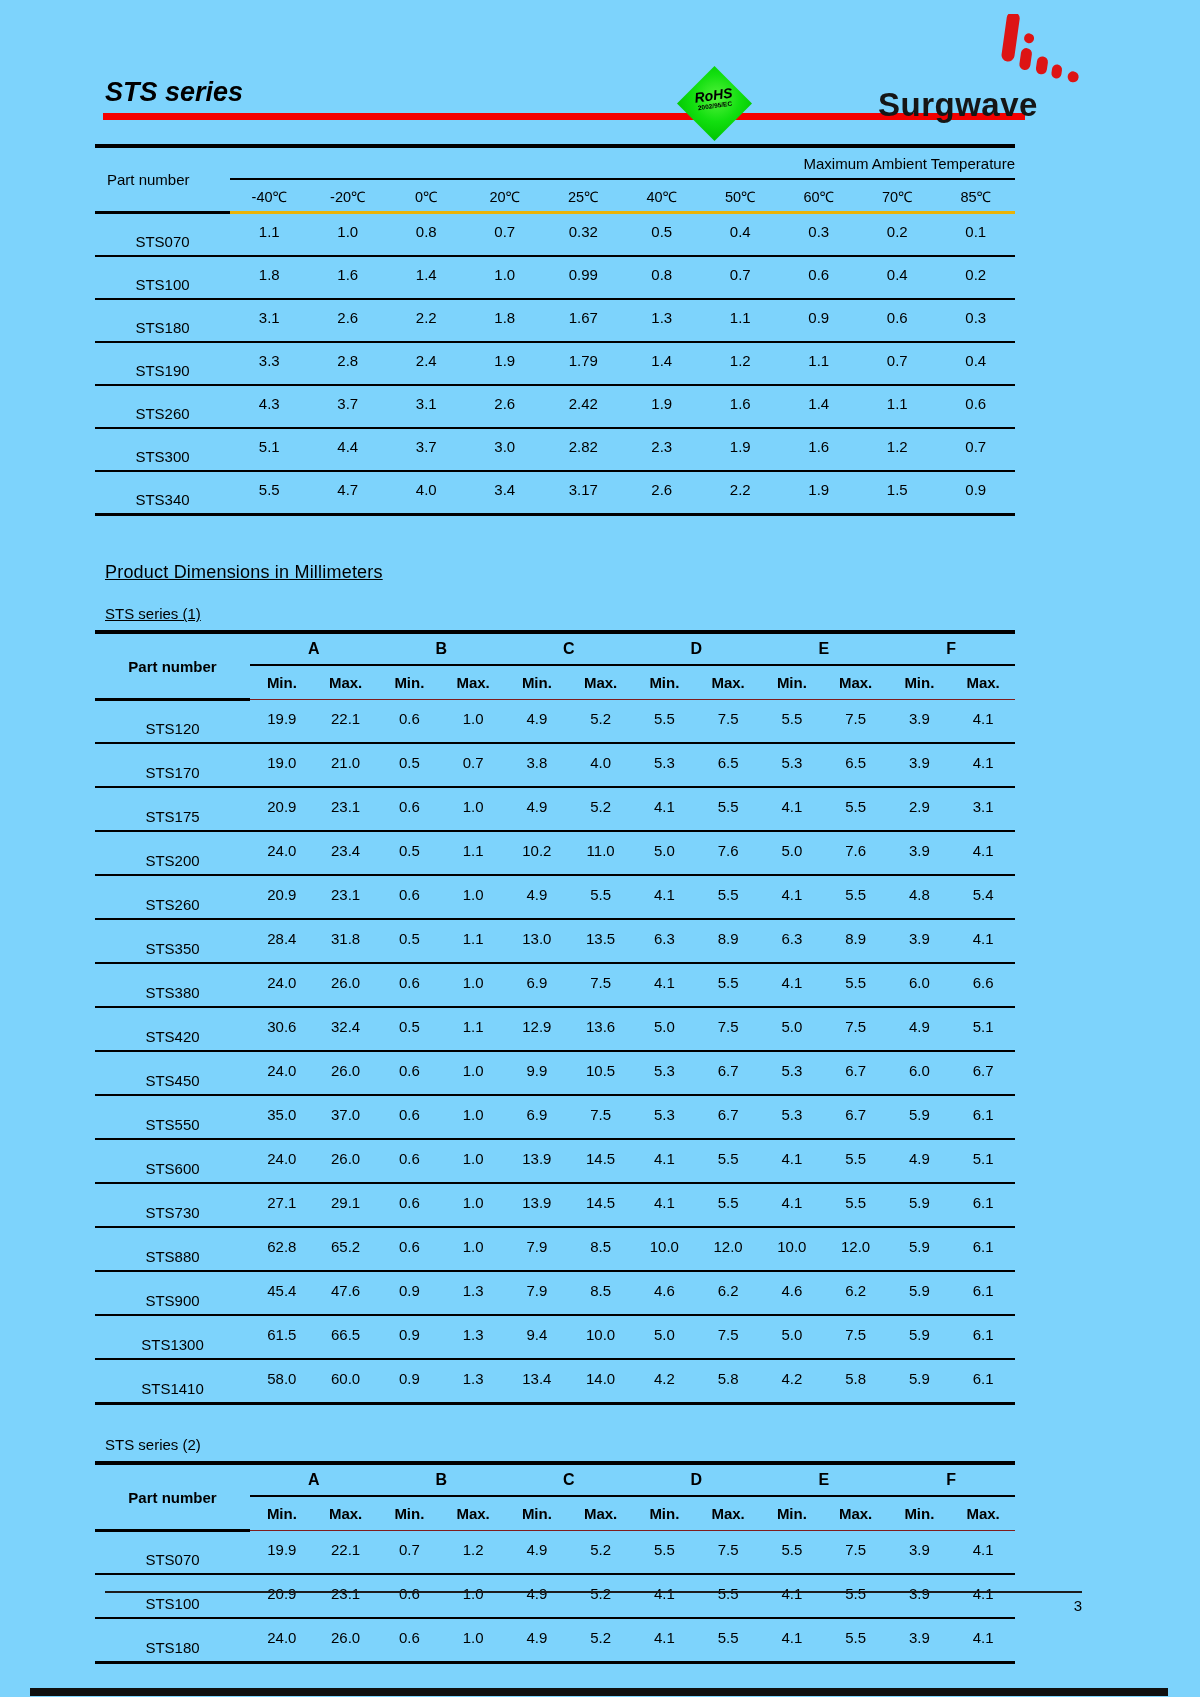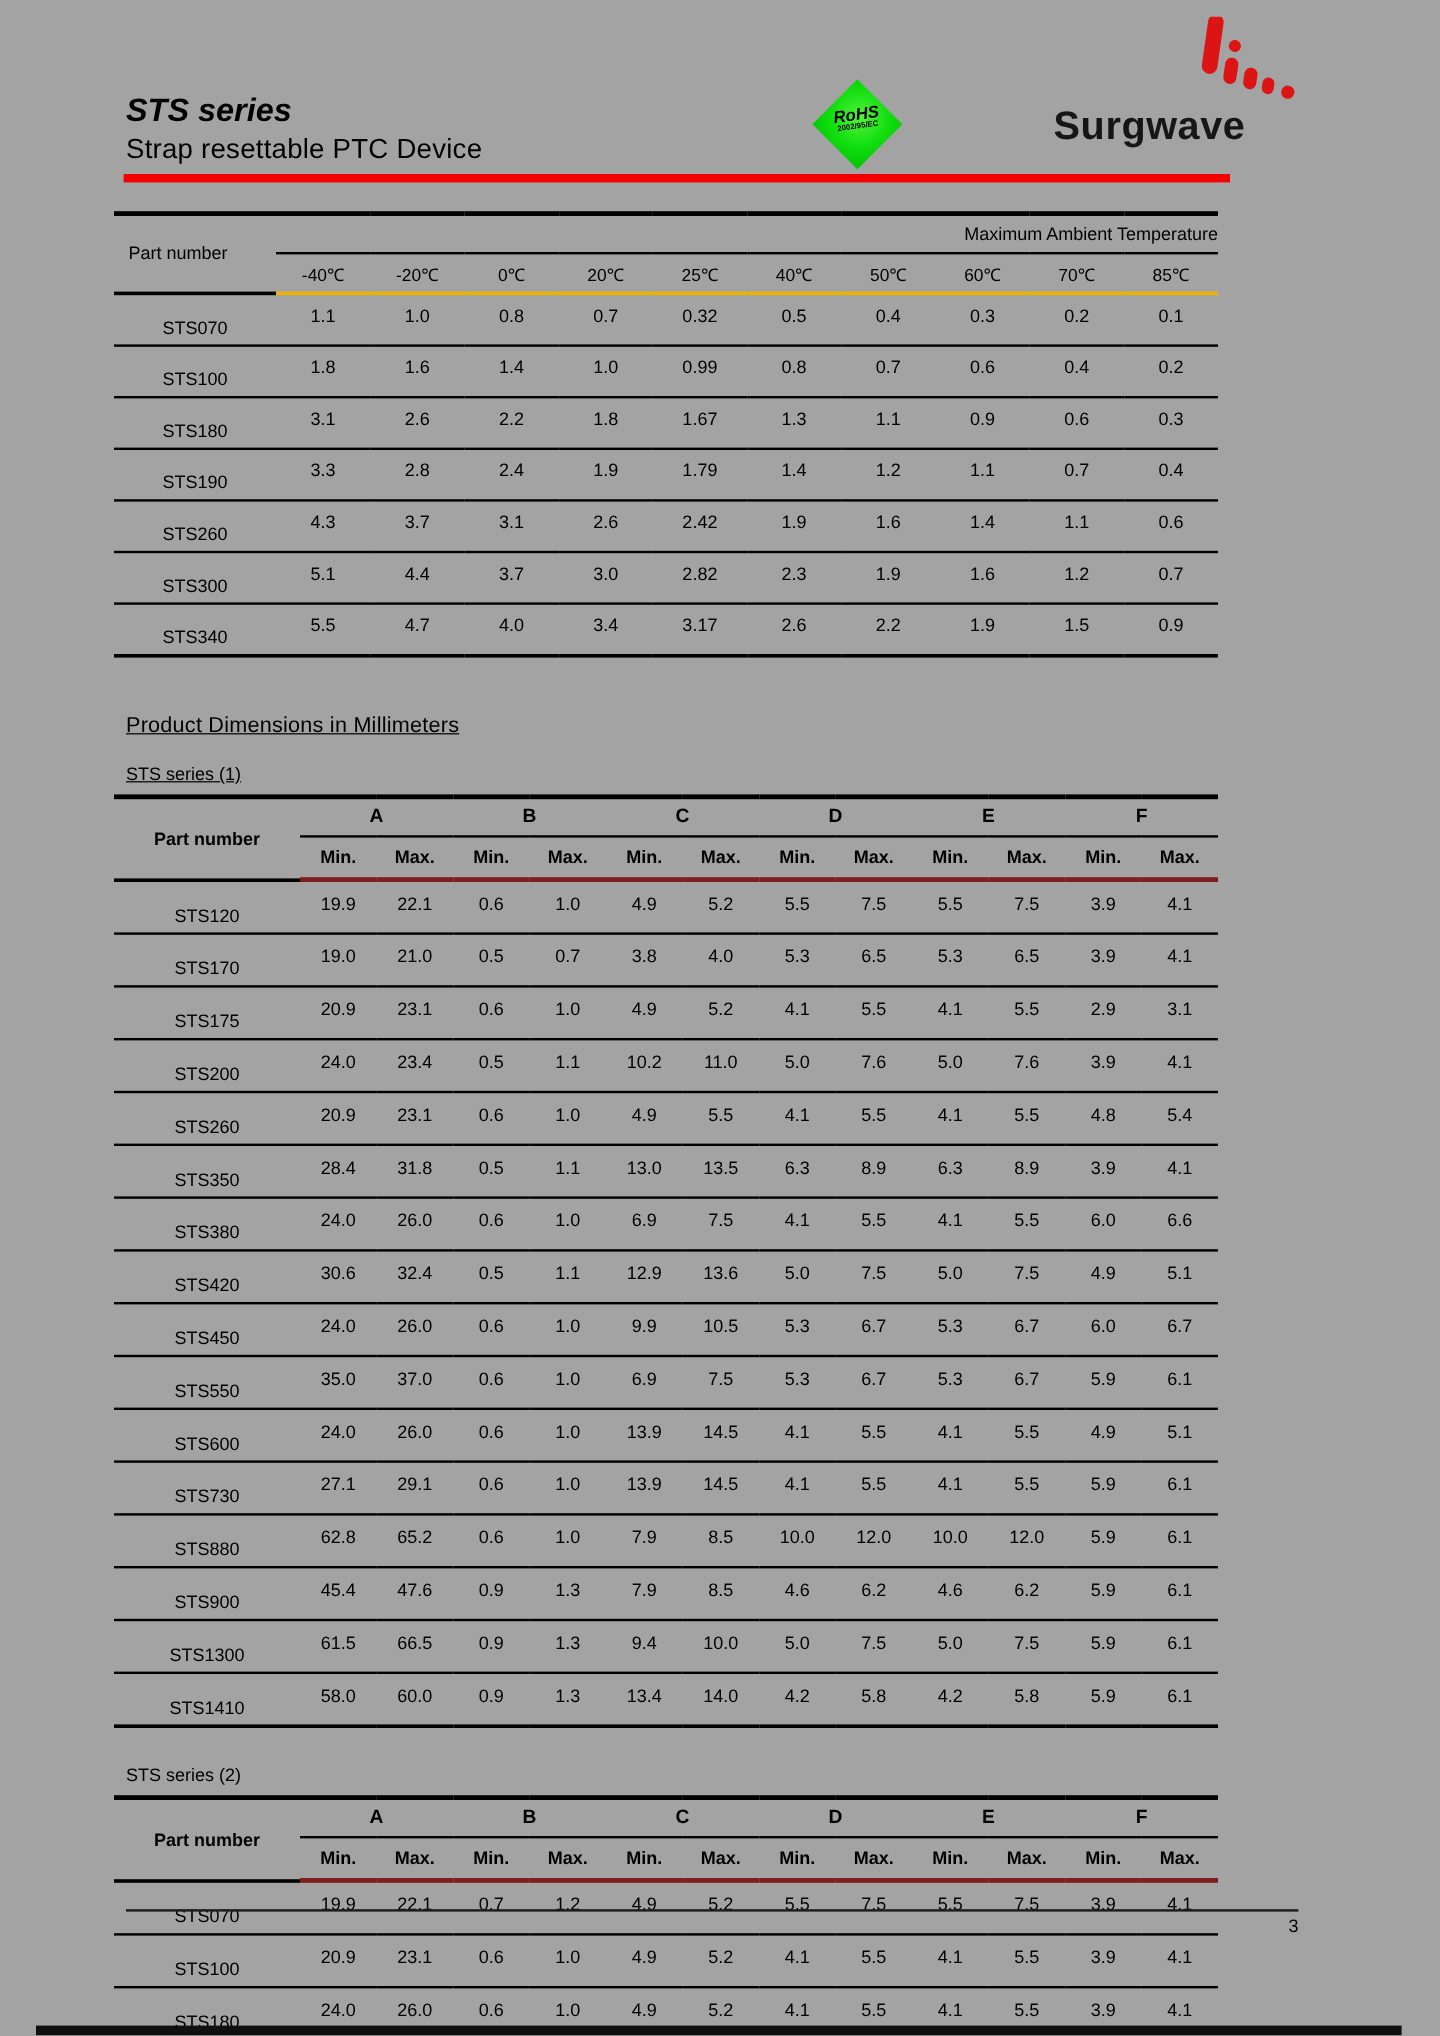--- a/index.html
+++ b/index.html
@@ -1,19 +1,19 @@
 <!DOCTYPE html>
 <html><head>
 <meta charset="utf-8">
 <style>
   html,body{margin:0;padding:0;background:#ffffff;}
   .page{
     position:relative;
     width:1200px;height:1697px;
-    background:#a3a3a3;
+    background:#7dd3fc;
     font-family:"Liberation Sans", sans-serif;
     color:#000;
     overflow:hidden;
   }
   
   .titles{margin:78px 0 0 105px;}
   .title{font-size:27px;font-weight:bold;font-style:italic;line-height:1.05;}
   .subtitle{font-size:23px;margin-top:5px;letter-spacing:0.2px;}
   .red-rule{margin:7px 0 0 103px;width:922px;height:7px;background:#f40000;}
 
@@ -47,21 +47,21 @@
              border-bottom:2px solid #000;height:30px;vertical-align:middle;}
   .amb-temp{font-size:14.5px;font-weight:normal;text-align:center;
             border-bottom:3px solid #eab308;height:31px;vertical-align:middle;}
 
   
   .dim-part-h{font-size:15px;font-weight:bold;text-align:center;
               border-bottom:3px solid #000;height:64px;vertical-align:middle;}
   .dim-group{font-size:16px;font-weight:bold;text-align:center;
              border-bottom:2px solid #000;height:30px;vertical-align:middle;}
   .dim-minmax{font-size:15px;font-weight:bold;text-align:center;
-              border-bottom:4px solid #7f1d1d;height:33px;vertical-align:middle;}
+              border-bottom:1px solid #7f1d1d;height:33px;vertical-align:middle;}
 
   
   tbody td{border-bottom:2px solid #000;font-size:15px;text-align:center;}
   tbody tr:last-child td{border-bottom:none;}
   #ambient-table tbody td{height:35px;}
   .dims-table tbody td{height:36px;}
   td.part-cell{vertical-align:bottom;padding-bottom:5px;}
   td.val-cell{vertical-align:middle;padding-bottom:6px;}
 
   
@@ -75,21 +75,20 @@
   .page-number{position:absolute;top:1597px;left:962px;width:120px;text-align:right;font-size:15px;}
   .bottom-bar{position:absolute;left:30px;top:1688px;width:1138px;height:8px;background:#101010;}
 </style>
 </head>
 <body>
 
 <div class="page">
 
   <div class="titles">
     <div class="title">STS series</div>
-    <div class="subtitle">Strap resettable PTC Device</div>
   </div>
 
   <div class="rohs">
     <div class="diamond"></div>
     <div class="rohs-text">
       <div class="rohs-line1">RoHS</div>
       <div class="rohs-line2">2002/95/EC</div>
     </div>
   </div>
 

